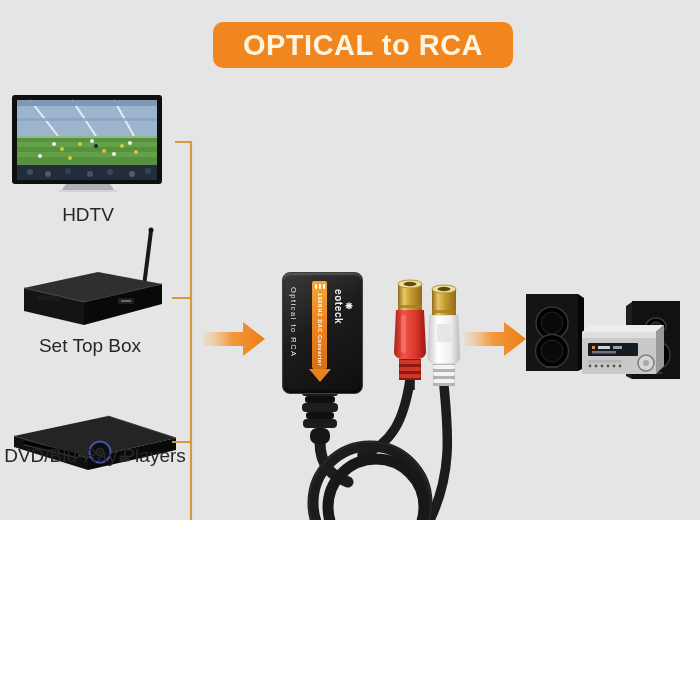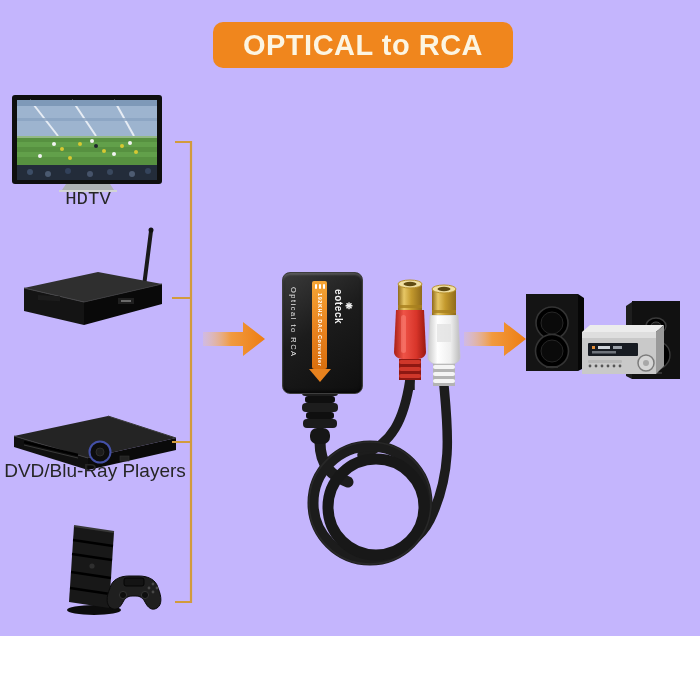--- a/index.html
+++ b/index.html
@@ -1,16 +1,16 @@
 <!DOCTYPE html>
 <html><head>
 <meta charset="utf-8">
 <style>
   html,body{margin:0;padding:0;background:#fff;}
-  .stage{position:relative;width:700px;height:636px;background:#c4b5fd;overflow:hidden;
+  .stage{position:relative;width:700px;height:520px;background:#e5e5e5;overflow:hidden;
          font-family:"Liberation Sans",sans-serif;}
   .abs{position:absolute;}
 
   
   .banner{left:213px;top:22px;width:300px;height:46px;background:#F0861D;border-radius:10px;
           display:flex;align-items:center;justify-content:center;
           color:#FCF5E2;font-size:29px;font-weight:bold;letter-spacing:.5px;}
 
   
   .lbl{font-size:19px;color:#262626;white-space:nowrap;transform:translateX(-50%);}
@@ -83,56 +83,57 @@
         <circle cx="80" cy="80" r="3" fill="#46536a"></circle>
       <circle cx="100" cy="78" r="3" fill="#39485e"></circle>
         <circle cx="122" cy="80" r="3" fill="#4e5c72"></circle>
       <circle cx="138" cy="77" r="3" fill="#35445c"></circle>
     </g>
     <g>
       <polygon points="56,90 100,90 104,96 52,96" fill="#aeb2b6"></polygon>
       <line x1="49" y1="97" x2="107" y2="97" stroke="#d2d4d6" stroke-width="2"></line>
     </g>
   </svg>
-  <div class="abs lbl" style="left:88px;top:188px;font-family:Liberation Mono, monospace;">HDTV</div>
+  <div class="abs lbl" style="left:88px;top:204px;">HDTV</div>
 
   <svg class="abs" style="left:18px;top:224px;" width="150" height="108">
     <g>
       <line x1="126" y1="62" x2="133" y2="7" stroke="#1a1a1a" stroke-width="4" stroke-linecap="round"></line>
       <circle cx="133" cy="6" r="2.5" fill="#111"></circle>
     </g>
     <g>
       <polygon points="6,64 80,48 144,60 66,78" fill="#2f2f2f"></polygon>
       <polygon points="6,64 66,78 66,101 6,87" fill="#141414"></polygon>
       <polygon points="66,78 144,60 144,80 66,101" fill="#090909"></polygon>
       <line x1="6" y1="64" x2="66" y2="78" stroke="#474747" stroke-width="1"></line>
       <line x1="66" y1="78" x2="144" y2="60" stroke="#3c3c3c" stroke-width="1"></line>
       <rect x="100" y="74" width="16" height="6" fill="#1f1f1f"></rect>
       <rect x="103" y="76" width="10" height="2" fill="#6a6a6a"></rect>
       <rect x="20" y="70" width="22" height="5" fill="#1c1c1c" transform="skewY(3)"></rect>
     </g>
   </svg>
+  <div class="abs lbl" style="left:90px;top:335px;">Set Top Box</div>
 
   <svg class="abs" style="left:8px;top:412px;" width="172" height="62">
     <g>
       <polygon points="6,24 100,4 168,26 80,46" fill="#242424"></polygon>
       <polygon points="6,24 80,46 80,58 6,35" fill="#101010"></polygon>
       <polygon points="80,46 168,26 168,38 80,58" fill="#0a0a0a"></polygon>
       <line x1="6" y1="24" x2="80" y2="46" stroke="#3f3f3f" stroke-width="1"></line>
       <line x1="100" y1="4" x2="168" y2="26" stroke="#383838" stroke-width="1"></line>
       <line x1="16" y1="30" x2="70" y2="43" stroke="#000" stroke-width="2.5"></line>
       <line x1="16" y1="33" x2="70" y2="46" stroke="#3a3a3a" stroke-width="1"></line>
     </g>
     <g>
       <circle cx="92" cy="40" r="10.5" fill="#0d0d0d" stroke="#4450a8" stroke-width="2"></circle>
       <circle cx="92" cy="40" r="4" fill="#1c1c1c" stroke="#2e2e2e" stroke-width="1"></circle>
       <rect x="112" y="44" width="9" height="5" fill="#222" stroke="#333" stroke-width=".6"></rect>
     </g>
   </svg>
-  <div class="abs lbl" style="left:95px;top:460px;">DVD/Blu-Ray Players</div>
+  <div class="abs lbl" style="left:95px;top:445px;">DVD/Blu-Ray Players</div>
 
   <svg class="abs" style="left:50px;top:516px;" width="120" height="110">
     <g>
       <ellipse cx="44" cy="94" rx="27" ry="5" fill="#0c0c0c"></ellipse>
       <polygon points="24,10 64,16 59,92 19,86" fill="#181818"></polygon>
       <line x1="24" y1="10" x2="64" y2="16" stroke="#383838" stroke-width="2"></line>
       <line x1="23" y1="24" x2="63" y2="30" stroke="#000" stroke-width="2.4"></line>
       <line x1="22" y1="38" x2="62" y2="44" stroke="#000" stroke-width="2.4"></line>
       <line x1="21" y1="56" x2="61" y2="62" stroke="#000" stroke-width="2.4"></line>
       <line x1="20" y1="72" x2="60" y2="78" stroke="#000" stroke-width="2.4"></line>

